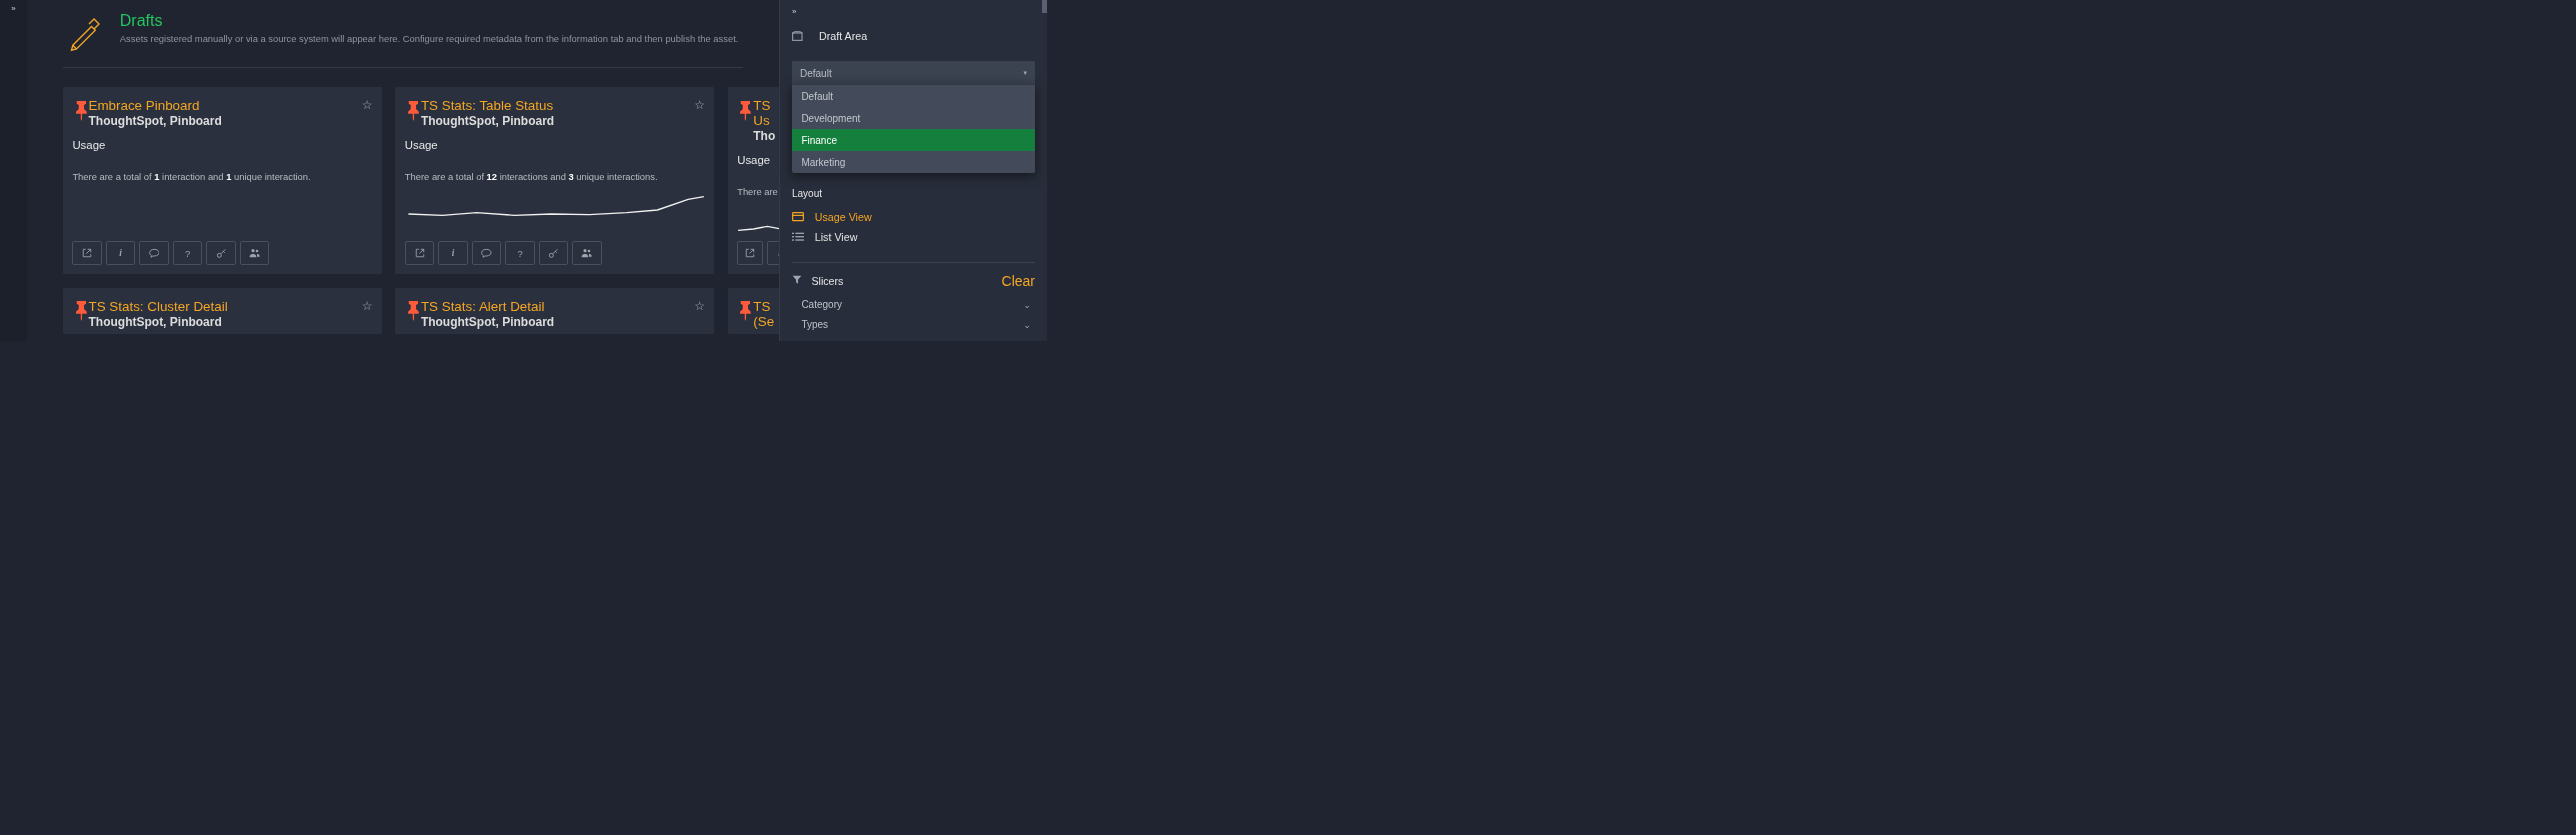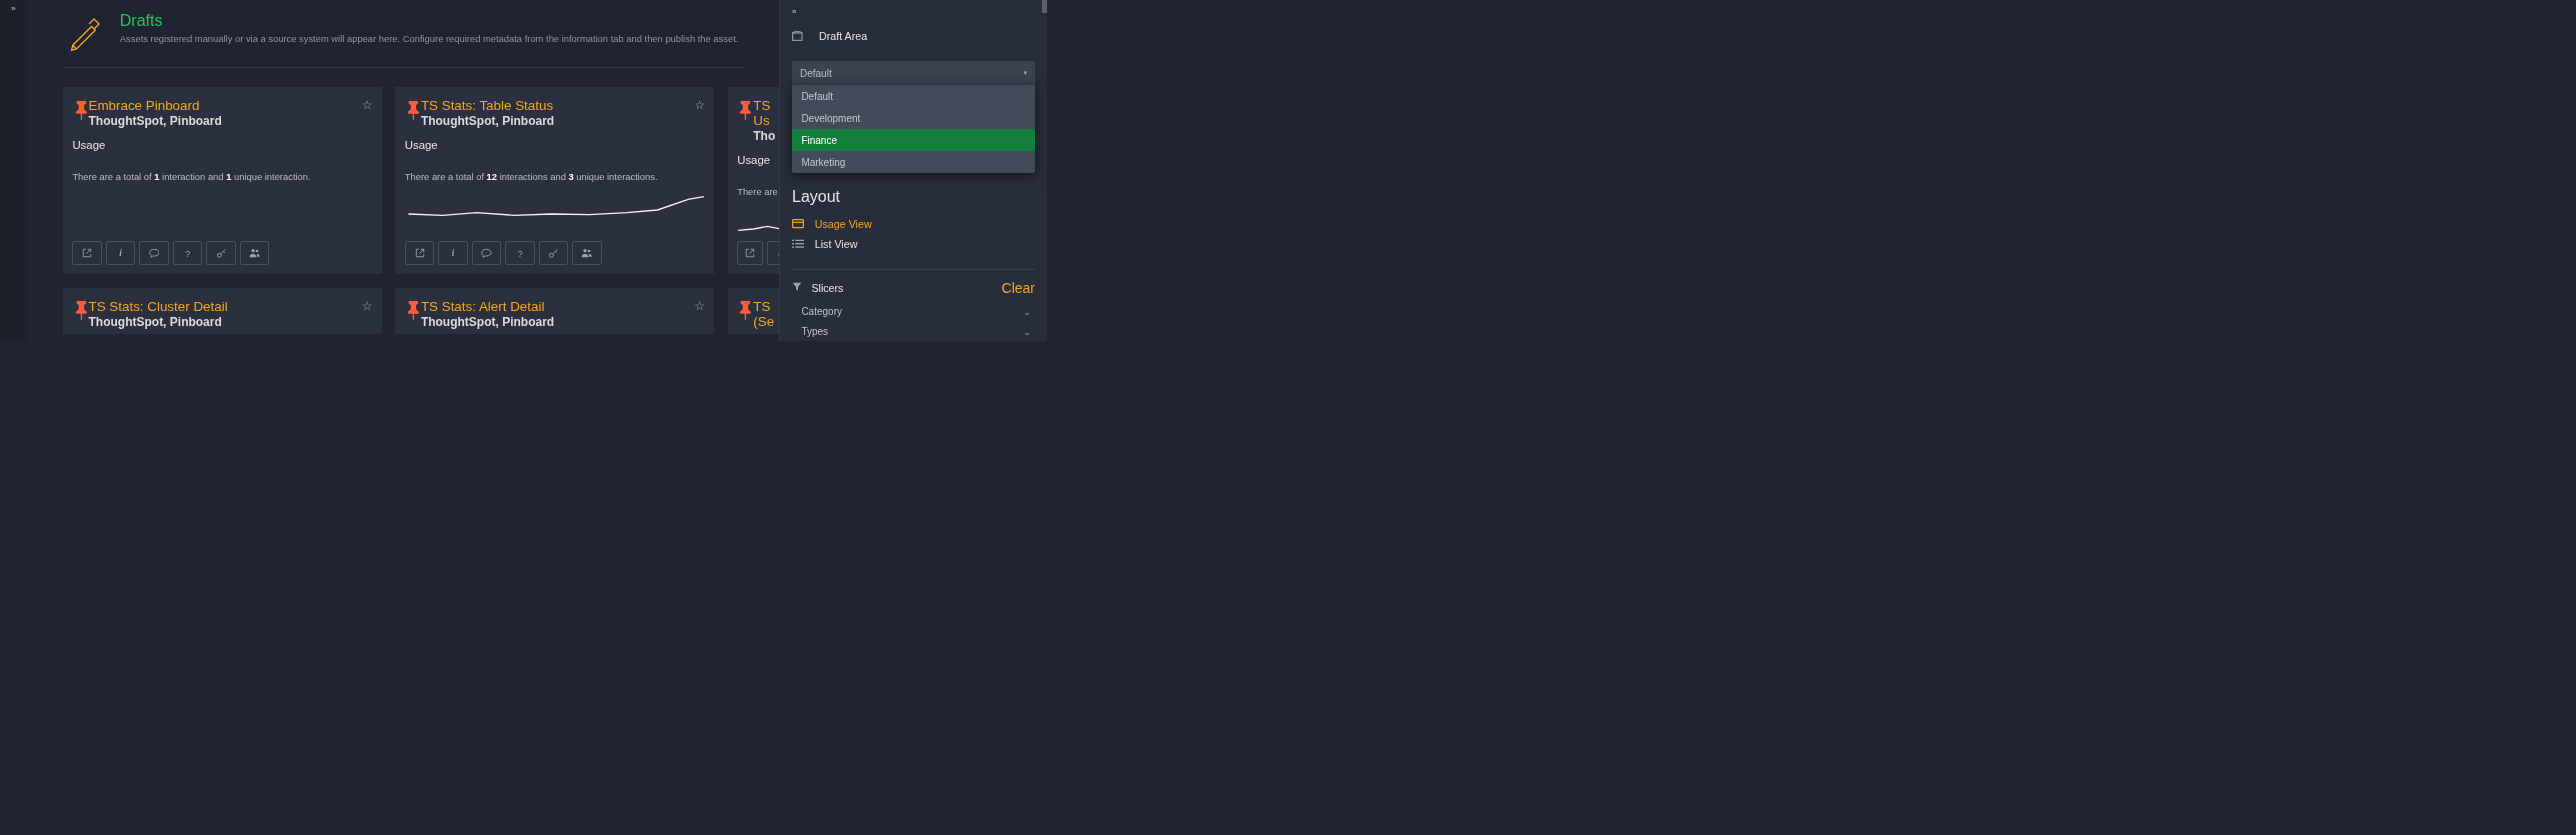--- a/index.html
+++ b/index.html
@@ -209,21 +209,21 @@
     cursor:pointer;
     font-size:10px;
   }
   .select-option.selected {
     background:#15803d;
     color:#fff;
   }
 
   .layout-label {
     color:#e6e6e6;
-    font-size:16px;
+    font-size:10px;
     margin-top: 103px;
     margin-bottom: 8px;
   }
   .view-toggle {
     display:flex;
     align-items:center;
     gap:9.4px;
     padding:4px 0;
     cursor:pointer;
     font-size:10.7px;

